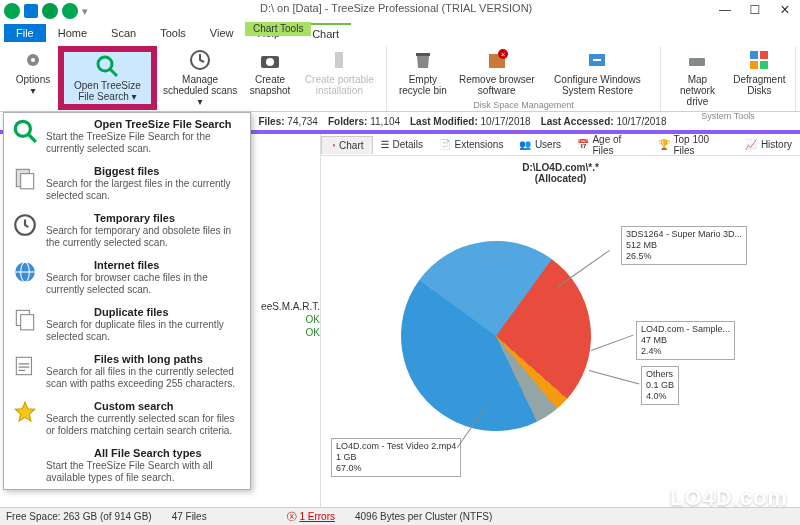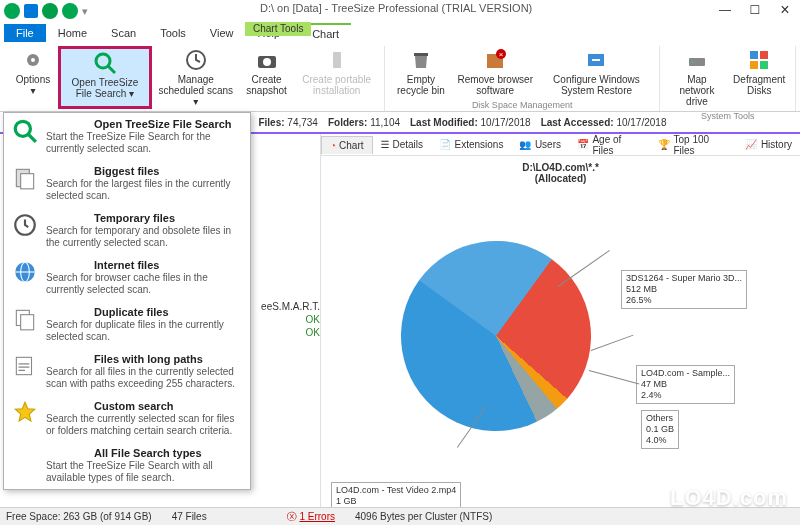--- a/index.html
+++ b/index.html
@@ -11,36 +11,36 @@
 .winbtns div { width: 30px; height: 20px; display: flex; align-items: center; justify-content: center; font-size: 12px; }
 .ctx-tab { position: absolute; top: 22px; left: 245px; background: #a8e063; padding: 0 8px; font-size: 10px; line-height: 14px; }
 .tabs { display: flex; align-items: center; height: 22px; padding-left: 4px; gap: 0; }
 .tab { padding: 3px 12px; font-size: 11px; cursor: pointer; }
 .tab.file { background: #0078d7; color: #fff; }
 .tab.chart { border-top: 2px solid #70c040; }
 .ribbon { display: flex; height: 68px; border-bottom: 1px solid #d0d0d0; background: #fff; padding: 2px 4px 0; }
 .rgroup { display: flex; flex-direction: column; padding: 0 6px; border-right: 1px solid #e5e5e5; }
 .rgroup-items { display: flex; gap: 2px; flex: 1; }
 .rbtn { display: flex; flex-direction: column; align-items: center; justify-content: flex-start; min-width: 46px; padding: 2px 4px; font-size: 10px; line-height: 11px; text-align: center; cursor: pointer; }
-.rbtn.sel { background: #cce8ff; border: 3px solid #be185d; }
+.rbtn.sel { background: #cce8ff; border: 6px solid #be185d; }
 .rbtn .ricon { width: 24px; height: 24px; margin-bottom: 2px; }
 .rgroup-label { font-size: 9px; color: #888; text-align: center; padding: 2px 0; }
-.stats { display: flex; align-items: center; height: 22px; border-bottom: 2px solid #8b5cf6; padding: 0 4px; gap: 10px; font-size: 10px; }
+.stats { display: flex; align-items: center; height: 22px; border-bottom: 4px solid #8b5cf6; padding: 0 4px; gap: 10px; font-size: 10px; }
 .stats b { font-weight: 600; }
 .stats .play { color: #3cb043; font-size: 14px; margin: 0 4px; }
 .main { display: flex; height: calc(100% - 22px - 22px - 68px - 22px - 18px); }
 .chartpane { flex: 1; display: flex; flex-direction: column; border-left: 1px solid #e0e0e0; }
 .charttabs { display: flex; height: 22px; align-items: center; border-bottom: 1px solid #e0e0e0; font-size: 10px; }
 .ctab { padding: 3px 8px; display: flex; align-items: center; gap: 3px; cursor: pointer; }
 .ctab.active { background: #f0f0f0; border: 1px solid #ccc; border-bottom: none; }
 .chartarea { flex: 1; position: relative; background: #fff; }
 .charttitle { text-align: center; font-size: 10px; font-weight: 600; margin-top: 6px; }
 .pie { position: absolute; left: 80px; top: 85px; width: 190px; height: 190px; border-radius: 50%; background: conic-gradient(#e84c3d 0 26.5%, #f39c12 26.5% 28.9%, #95a5a6 28.9% 32.9%, #3498db 32.9% 100%); transform: rotate(36deg); }
 .pie::after { content: ""; position: absolute; left: 0; top: 0; width: 50%; height: 50%; background: rgba(255,255,255,.15); border-radius: 100% 0 0 0; transform-origin: bottom right; }
-.callout { position: absolute; background: #fff; border: 1px solid #aaa; padding: 2px 4px; font-size: 9px; line-height: 11px; white-space: nowrap; margin-top: 44px; }
+.callout { position: absolute; background: #fff; border: 1px solid #aaa; padding: 2px 4px; font-size: 9px; line-height: 11px; white-space: nowrap; }
 .leader { position: absolute; background: #888; height: 1px; }
 .dropdown { position: absolute; left: 3px; top: 112px; width: 248px; background: #fff; border: 1px solid #b0b0b0; box-shadow: 2px 2px 6px rgba(0,0,0,.25); z-index: 100; }
 .dditem { display: flex; padding: 5px 8px; gap: 8px; cursor: pointer; }
 .dditem.hover { background: #e5f1fb; }
 .ddicon { width: 26px; height: 26px; flex-shrink: 0; }
 .ddtext { flex: 1; }
 .ddtitle { font-size: 11px; font-weight: 600; color: #222; margin-left: 48px; }
 .dddesc { font-size: 10px; color: #555; line-height: 12px; margin-top: 1px; }
 .statusbar { position: absolute; bottom: 0; left: 0; right: 0; height: 18px; background: #f0f0f0; border-top: 1px solid #d0d0d0; display: flex; align-items: center; font-size: 10px; padding: 0 6px; gap: 20px; }
 .err { color: #c00; }

